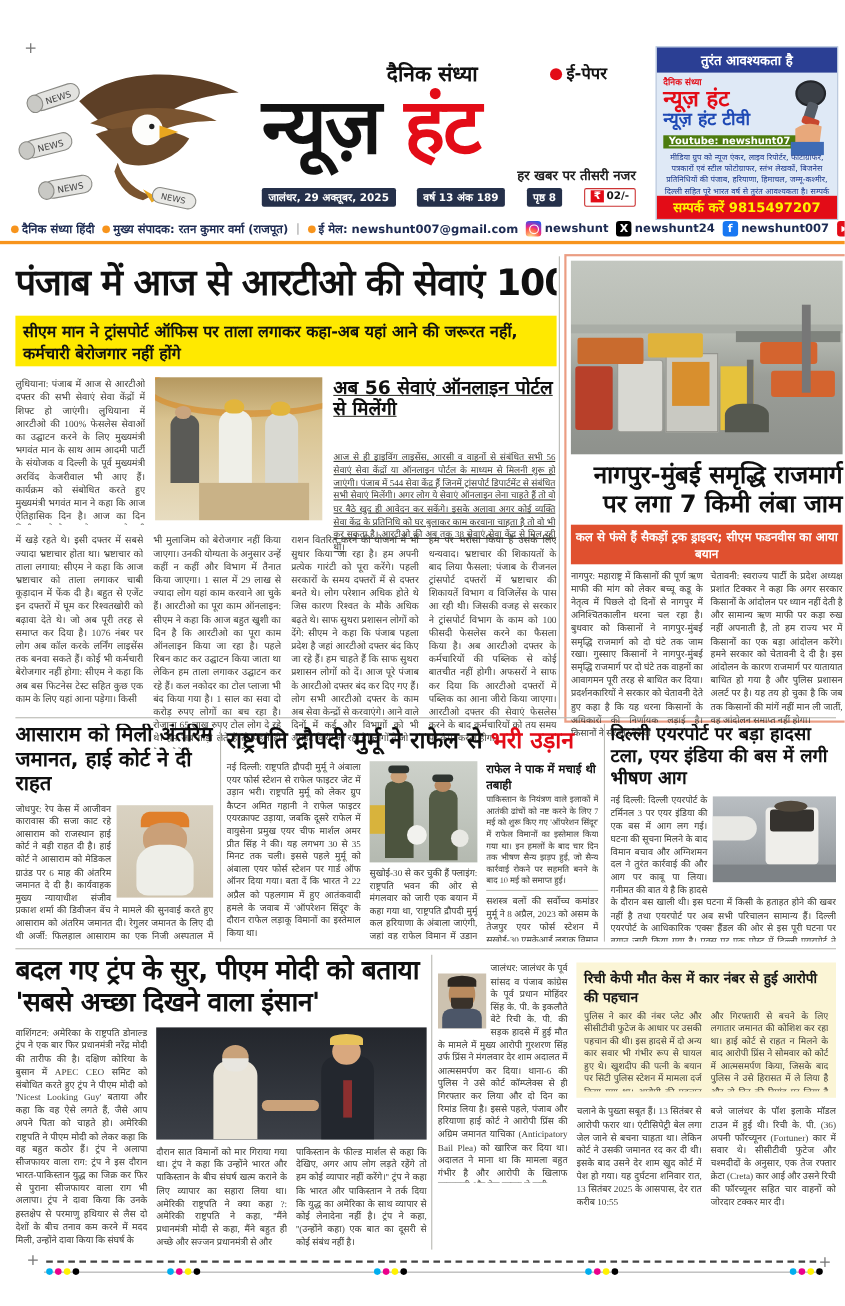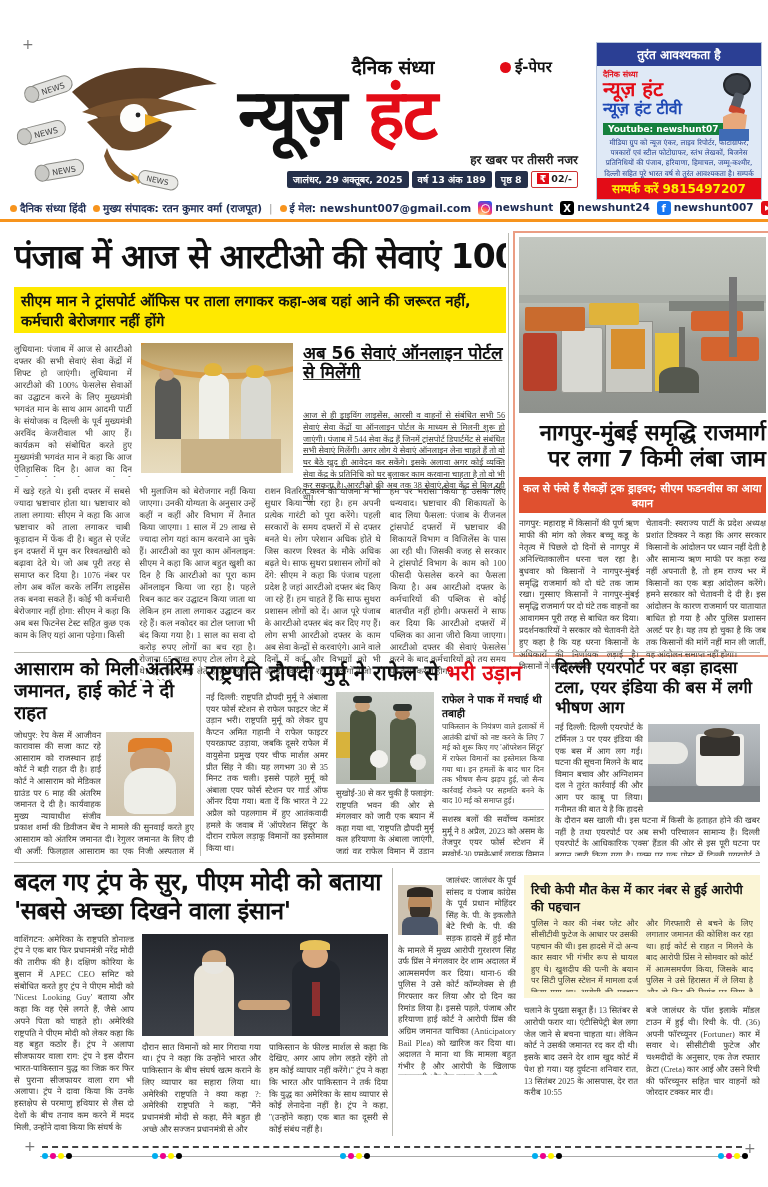--- a/index.html
+++ b/index.html
@@ -8,31 +8,31 @@
   .abs{position:absolute;}
   .crop{position:absolute;color:#777;font:14px "DejaVu Sans",sans-serif;}
   
   .dainik{font:bold 19px "DejaVu Sans",sans-serif;color:#111;}
   .mast-big{font:900 70px "DejaVu Sans",sans-serif;letter-spacing:-2px;line-height:.95;white-space:nowrap;}
   .mast-black{color:#121212;}
   .mast-red{color:#e30c17;}
   .epaper{font:bold 15px "DejaVu Sans",sans-serif;color:#121212;}
   .epaper .dot{display:inline-block;width:11px;height:11px;border-radius:50%;background:#e30c17;margin-right:4px;vertical-align:middle;}
   .tagline{font:bold 12px "DejaVu Sans",sans-serif;color:#222;text-align:right;}
-  .dateline{display:flex;gap:3px;justify-content:flex-end;font:bold 9.5px "DejaVu Sans",sans-serif;}
+  .dateline{display:flex;gap:3px;justify-content:space-between;font:bold 9.5px "DejaVu Sans",sans-serif;}
   .dbox{background:#25304a;color:#fff;padding:2px 6px;border-radius:2px;white-space:nowrap;}
   .price{background:#fff;color:#1a1a1a;border:1px solid #c33;padding:1px 5px;border-radius:2px;}
   .price .rs{background:#e30c17;color:#fff;padding:0 3px;margin-right:2px;}
   
   .ad{background:#dfe9f6;border:1px solid #b9c7dc;overflow:hidden;}
   .ad-head{background:#2b3f94;color:#fff;font:bold 12px "DejaVu Sans",sans-serif;text-align:center;padding:3px 0;}
   .ad-sub{font:bold 8px "DejaVu Sans",sans-serif;color:#e30c17;padding:2px 6px 0;}
   .ad-l1{font:900 20px "DejaVu Sans",sans-serif;color:#e30c17;padding:0 6px;line-height:1.05;}
   .ad-l2{font:900 16px "DejaVu Sans",sans-serif;color:#1f49b5;padding:0 6px;line-height:1.1;}
-  .ad-yt{background:#15803d;color:#fff;font:bold 9px "DejaVu Sans",sans-serif;display:inline-block;margin:2px 6px;padding:1px 5px;}
+  .ad-yt{background:#4d7c0f;color:#fff;font:bold 9px "DejaVu Sans",sans-serif;display:inline-block;margin:2px 6px;padding:1px 5px;text-decoration:underline;}
   .ad-body{font:7.2px "DejaVu Sans",sans-serif;color:#25408f;padding:1px 6px;text-align:center;line-height:1.45;}
   .ad-call{background:#e30c17;color:#fff200;font:bold 12px "DejaVu Sans",sans-serif;text-align:center;padding:2px 0;}
   .mic{position:absolute;right:2px;top:28px;}
   
   .infobar{display:flex;align-items:center;gap:7px;font:bold 10.5px "DejaVu Sans",sans-serif;color:#1d2b52;
            border-bottom:3px solid #f7941d;padding:0 6px 4px 10px;white-space:nowrap;overflow:hidden;}
   .ib-dot{display:inline-block;width:7px;height:7px;border-radius:50%;background:#f7941d;margin-right:3px;}
   .sep{color:#999;font-weight:normal;}
   .sicon{display:inline-flex;align-items:center;justify-content:center;width:14px;height:14px;border-radius:3px;
          color:#fff;font:bold 10px "DejaVu Sans",sans-serif;vertical-align:middle;margin-right:3px;}

